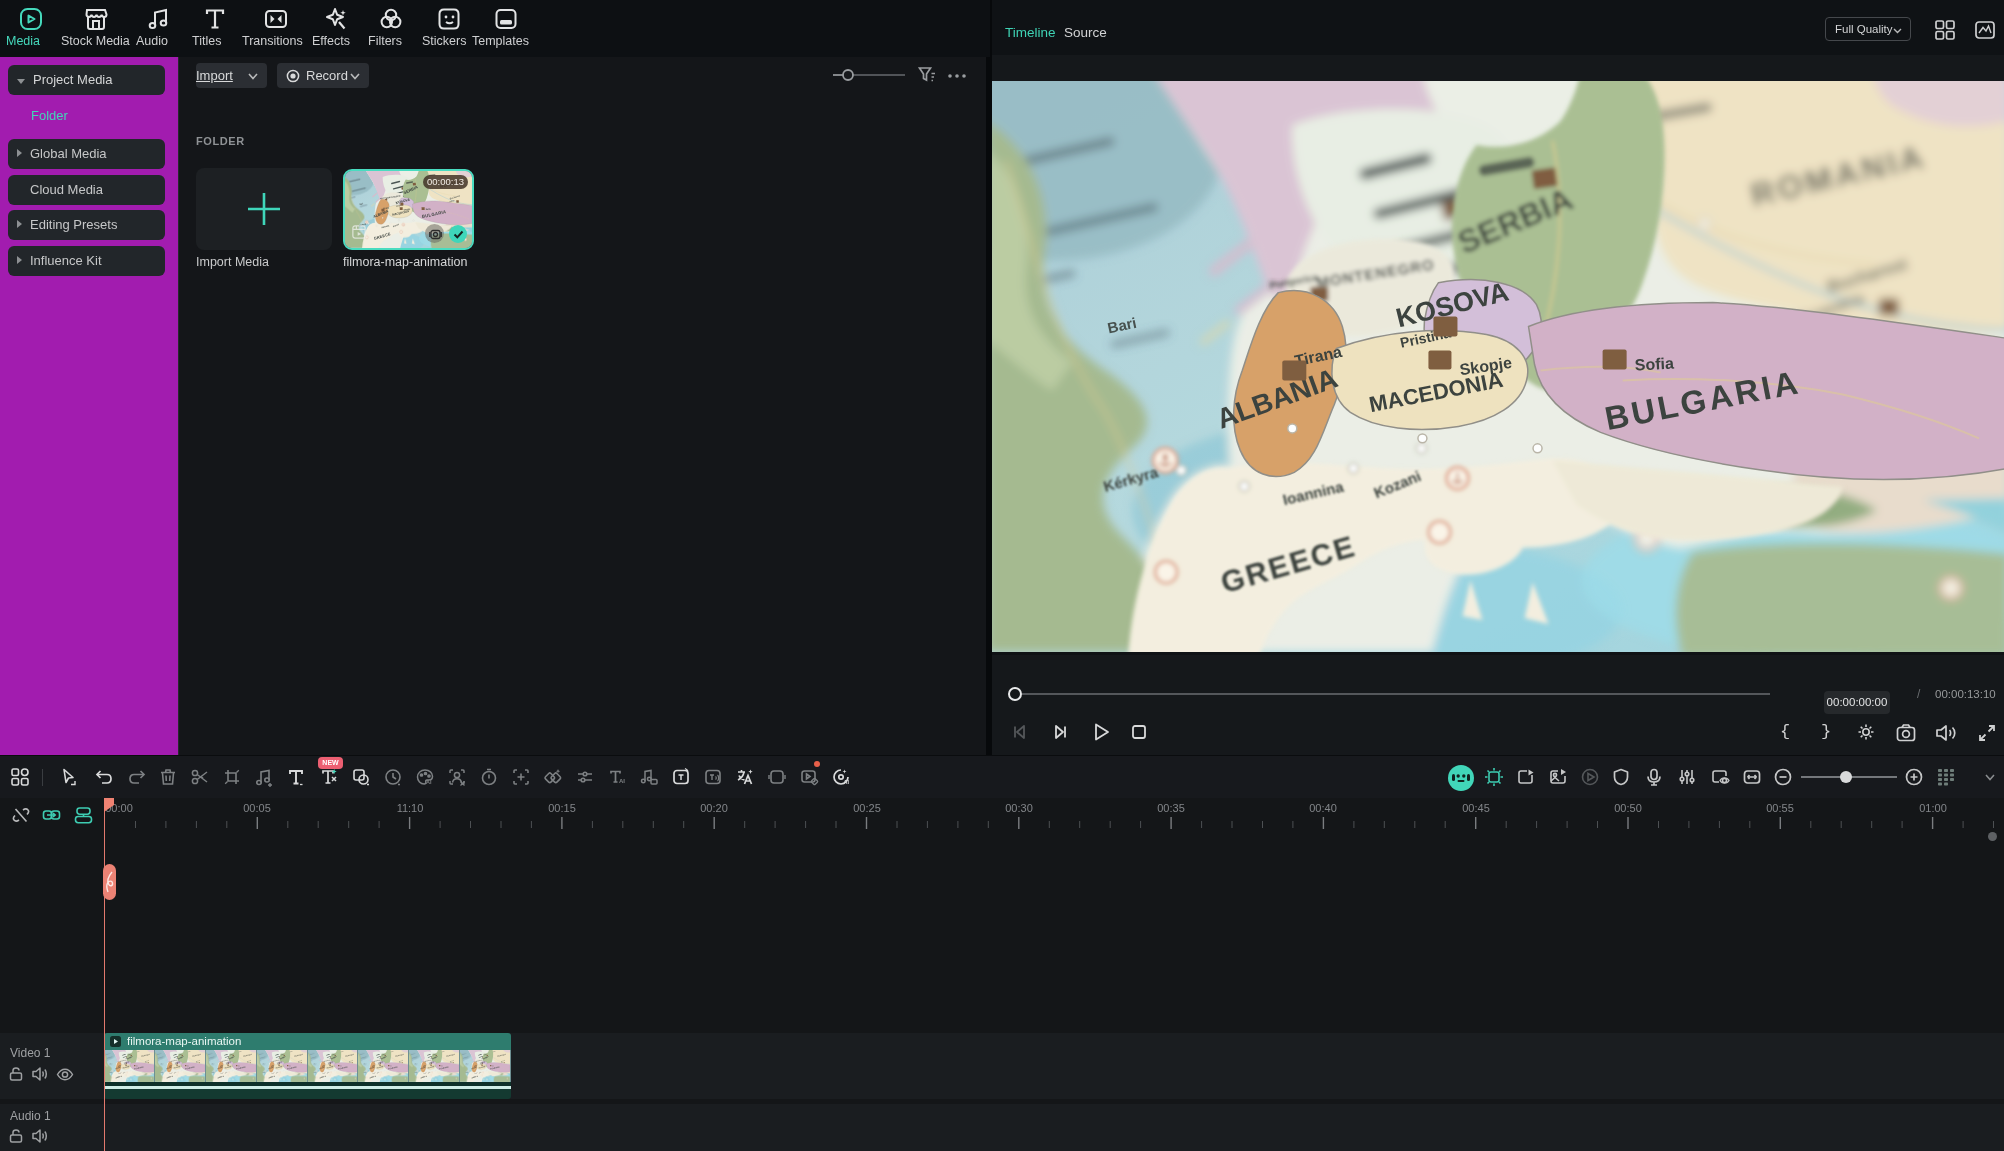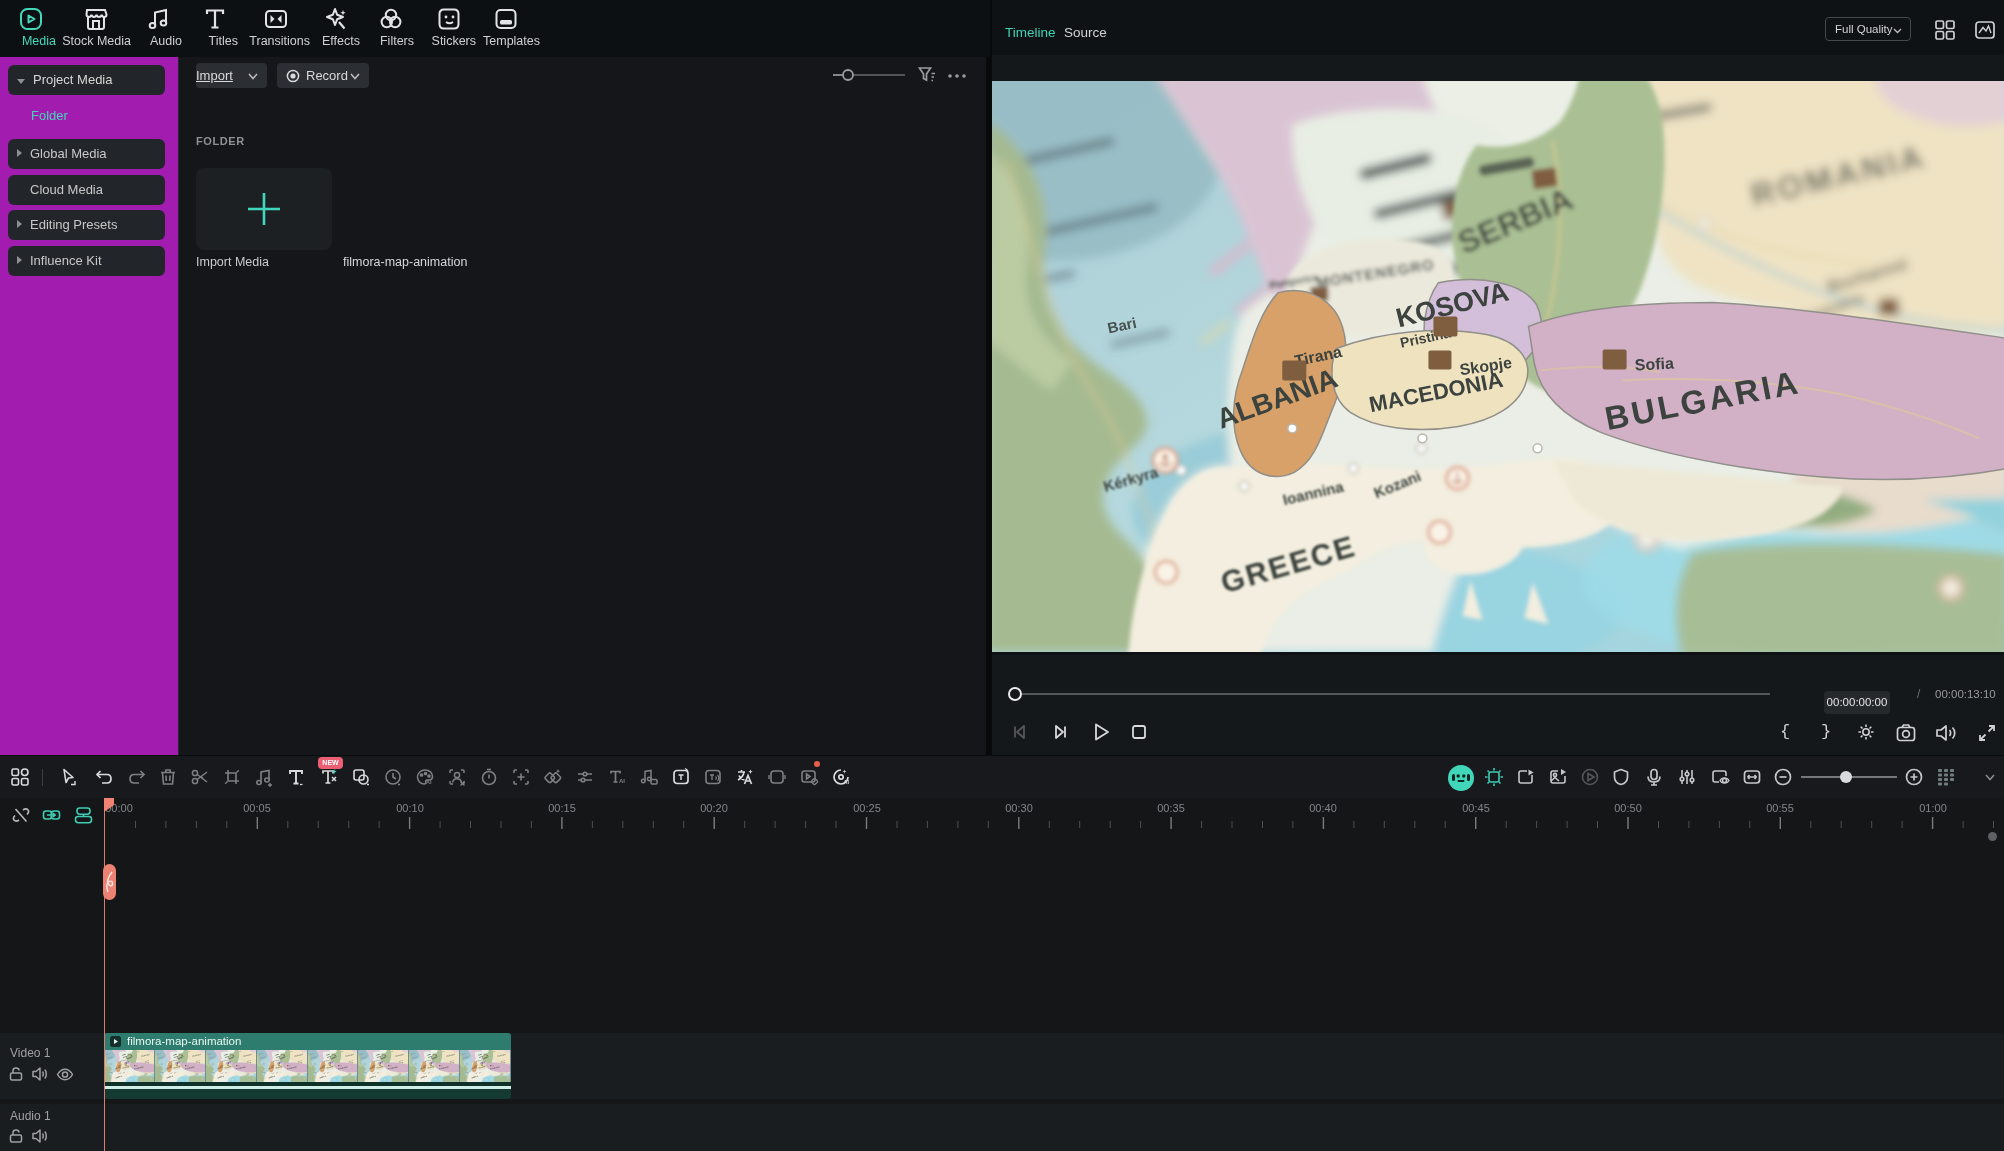--- a/index.html
+++ b/index.html
@@ -1,21 +1,21 @@
 <!DOCTYPE html>
 <html><head>
 <meta charset="utf-8">
 <style>
   html,body{margin:0;padding:0;background:#0d1013;}
   #app{position:relative;width:2004px;height:1151px;overflow:hidden;
        font-family:"Liberation Sans",sans-serif;background:#141619;}
   .abs{position:absolute;}
   
   #topbar{left:0;top:0;width:990px;height:57px;background:#0d1013;}
-  .tab{position:absolute;top:6px;text-align:right;color:#cfd0d2;font-size:12.5px;}
+  .tab{position:absolute;top:6px;text-align:left;color:#cfd0d2;font-size:12.5px;}
   .tab .ic{display:block;margin:0 auto 2px auto;}
   .tab.sel{color:#45d9bc;}
   
   #sidebar{left:0;top:57px;width:178px;height:698px;background:#a21caf;border-right:1px solid #26292d;}
   .sbitem{position:absolute;left:8px;width:157px;height:30px;background:#22262a;border-radius:6px;
           color:#c6c7c8;font-size:13px;line-height:30px;}
   .sbitem .tri{display:inline-block;width:0;height:0;margin:0 8px 1px 9px;}
   .tri-r{border-left:5px solid #8d9093;border-top:4px solid transparent;border-bottom:4px solid transparent;}
   .tri-d{border-top:5px solid #8d9093;border-left:4px solid transparent;border-right:4px solid transparent;margin-bottom:0 !important;}
   
@@ -277,20 +277,43 @@
     </svg>
     <div style="position:absolute;left:17px;top:78px;color:#8f9295;font-size:11px;font-weight:bold;letter-spacing:0.6px;">FOLDER</div>
 
     <div style="position:absolute;left:17px;top:111px;width:136px;height:82px;background:#1d2023;border-radius:8px;">
       <svg width="44" height="44" viewBox="0 0 44 44" style="position:absolute;left:46px;top:19px;">
         <path d="M22 6 L22 38 M6 22 L38 22" stroke="#3fd6ba" stroke-width="2.6"></path>
       </svg>
     </div>
     <div style="position:absolute;left:17px;top:198px;width:136px;color:#c9cacb;font-size:12.5px;">Import Media</div>
 
+    <div style="position:absolute;left:164px;top:112px;width:131px;height:81px;border-radius:9px;border:2px solid #49dcc0;box-sizing:border-box;overflow:hidden;background:#000;">
+      <svg width="127" height="77" viewBox="0 0 1011 572" preserveAspectRatio="none">
+          <use href="#mapArt"></use>
+        </svg>
+      <div style="position:absolute;right:4px;top:4px;background:rgba(66,50,40,0.85);border-radius:7px;color:#f2ece6;font-size:9.5px;padding:1px 4px 2px 4px;">00:00:13</div>
+      <svg width="14" height="14" viewBox="0 0 16 16" style="position:absolute;left:7px;bottom:9px;opacity:0.75;" fill="none" stroke="#f0f0ee" stroke-width="1.4">
+        <rect x="1" y="1" width="14" height="14" rx="2.5"></rect>
+          <path d="M1 5 L15 5 M5 1 L5 4.5"></path>
+          <path d="M6.5 8 L10.5 10.2 L6.5 12.4 Z" fill="#f0f0ee" stroke="none"></path>
+      </svg>
+      <div style="position:absolute;right:28px;bottom:5px;width:19px;height:19px;border-radius:50%;background:rgba(105,105,100,0.55);">
+        <svg width="13" height="13" viewBox="0 0 13 13" style="position:absolute;left:4px;top:4px;" fill="none" stroke="#2c2c2c" stroke-width="1.3">
+          <rect x="2" y="2.5" width="9" height="8" rx="2"></rect>
+            <circle cx="6.5" cy="6.5" r="2"></circle>
+            <path d="M0.8 4 L0.8 9 M12.2 4 L12.2 9"></path>
+        </svg>
+      </div>
+      <div style="position:absolute;right:5px;bottom:5px;width:18px;height:18px;border-radius:50%;background:#3ed6ba;">
+        <svg width="11" height="11" viewBox="0 0 11 11" style="position:absolute;left:3.5px;top:4px;">
+            <path d="M1.5 5.5 L4.3 8.3 L9.5 2.5" stroke="#15221f" stroke-width="2" fill="none"></path>
+          </svg>
+      </div>
+    </div>
     <div style="position:absolute;left:164px;top:198px;width:160px;color:#d6d7d8;font-size:12.5px;">filmora-map-animation</div>
   </div>
   <div id="preview" class="abs">
     <div style="position:absolute;left:13px;top:25px;font-size:13.5px;color:#3fd3b5;">Timeline</div>
     <div style="position:absolute;left:72px;top:25px;font-size:13.5px;color:#d2d3d4;">Source</div>
     <div style="position:absolute;left:833px;top:17px;width:86px;height:24px;border:1px solid #45484c;border-radius:4px;box-sizing:border-box;">
       <span style="position:absolute;left:9px;top:5px;font-size:11.5px;color:#d4d5d6;">Full Quality</span>
       <svg width="9" height="6" viewBox="0 0 9 6" style="position:absolute;right:8px;top:10px;">
           <path d="M1 1 L4.5 4.5 L8 1" stroke="#b9babb" stroke-width="1.4" fill="none"></path>
         </svg>
@@ -640,21 +663,21 @@
         <line x1="1810.8" y1="23" x2="1810.8" y2="30" stroke="#4d5053" stroke-width="1"></line>
         <line x1="1841.2" y1="23" x2="1841.2" y2="30" stroke="#4d5053" stroke-width="1"></line>
         <line x1="1871.7" y1="23" x2="1871.7" y2="30" stroke="#4d5053" stroke-width="1"></line>
         <line x1="1902.1" y1="23" x2="1902.1" y2="30" stroke="#4d5053" stroke-width="1"></line>
         <line x1="1932.6" y1="19" x2="1932.6" y2="31" stroke="#7a7d80" stroke-width="1.4"></line>
         <line x1="1963.1" y1="23" x2="1963.1" y2="30" stroke="#4d5053" stroke-width="1"></line>
         <line x1="1993.5" y1="23" x2="1993.5" y2="30" stroke="#4d5053" stroke-width="1"></line>
       </svg>
     <div class="ruler-label" style="left:119px;">00:00</div>
     <div class="ruler-label" style="left:257px;">00:05</div>
-    <div class="ruler-label" style="left:410px;">00:10</div>
+    <div class="ruler-label" style="left:410px;">11:10</div>
     <div class="ruler-label" style="left:562px;">00:15</div>
     <div class="ruler-label" style="left:714px;">00:20</div>
     <div class="ruler-label" style="left:867px;">00:25</div>
     <div class="ruler-label" style="left:1019px;">00:30</div>
     <div class="ruler-label" style="left:1171px;">00:35</div>
     <div class="ruler-label" style="left:1323px;">00:40</div>
     <div class="ruler-label" style="left:1476px;">00:45</div>
     <div class="ruler-label" style="left:1628px;">00:50</div>
     <div class="ruler-label" style="left:1780px;">00:55</div>
     <div class="ruler-label" style="left:1933px;">01:00</div>

